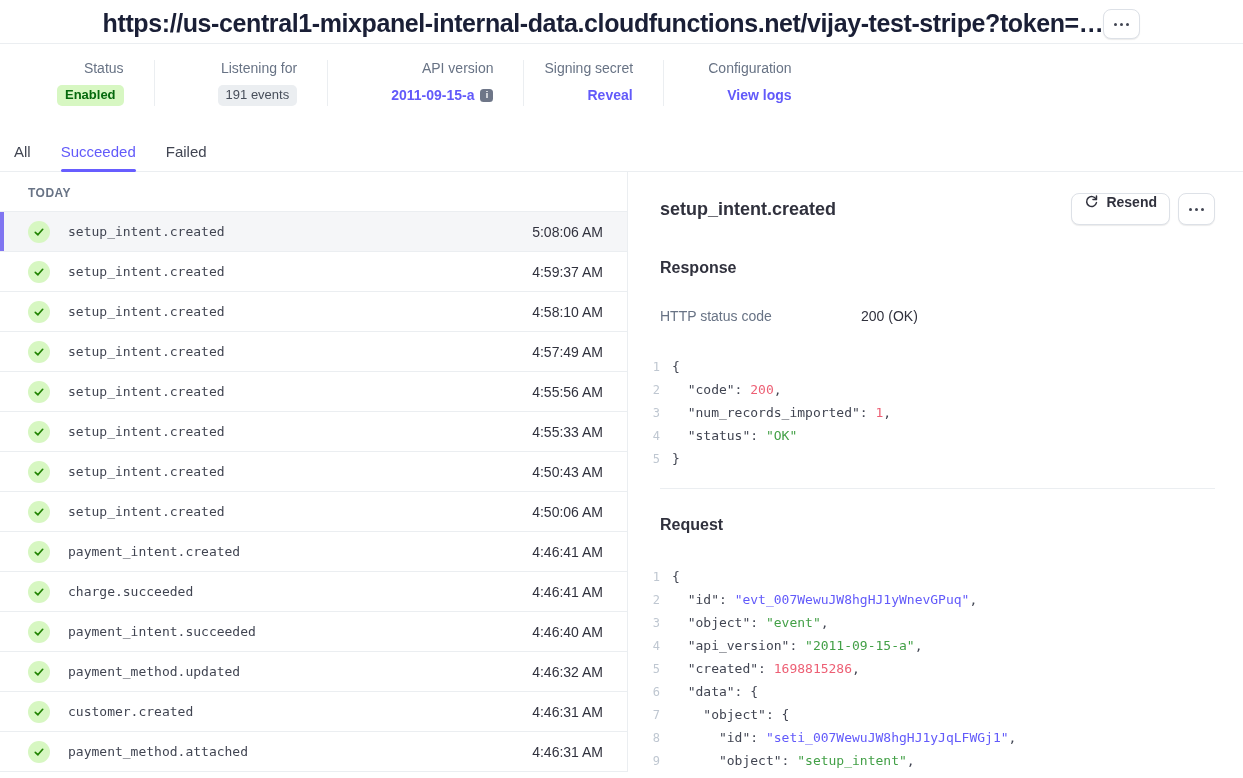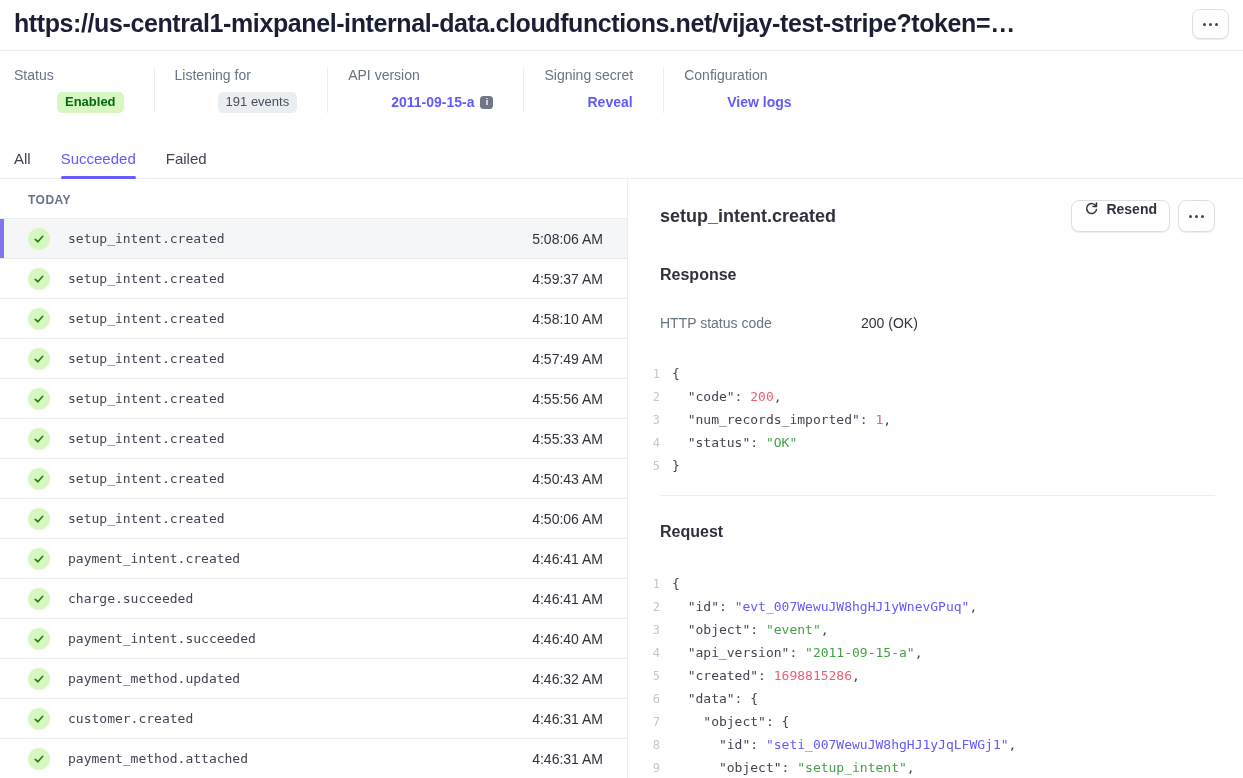--- a/index.html
+++ b/index.html
@@ -6,43 +6,43 @@
   html,body { background:#ffffff; }
   body {
     width:1243px; height:778px; overflow:hidden;
     font-family:"Liberation Sans", sans-serif;
     color:var(--text-primary, #30313d);
     -webkit-font-smoothing:antialiased;
   }
 
   
   .page-header{
-    display:flex; align-items:flex-start; justify-content:space-between;
-    padding:9px 14px 11px 14px;
+    display:flex; align-items:flex-start; justify-content:center;
+    padding:9px 14px 4px 14px;
     border-bottom:1px solid var(--border);
   }
   .page-title{
     font-size:25px; font-weight:700; letter-spacing:-0.4px;
     color:#1a1f36; white-space:nowrap; overflow:hidden;
   }
   .icon-btn{
     background:#fff; border:1px solid #dde1e7; border-radius:8px;
     box-shadow:0 1px 1px rgba(0,0,0,.08);
     height:30px; min-width:37px; padding:0 10px;
     display:inline-flex; align-items:center; justify-content:center; gap:3px;
     cursor:pointer;
   }
   .dots{ display:inline-flex; gap:3px; align-items:center; }
   .dots i{ width:3px; height:3px; border-radius:50%; background:#414552; display:block; }
 
   
   .meta-row{ display:flex; padding:16px 14px 0 14px; }
   .meta-item{ padding:0 30px 0 20px; border-left:1px solid var(--border); }
   .meta-item:first-child{ border-left:none; padding-left:0; }
-  .meta-label{ font-size:14px; color:var(--text-secondary); margin-bottom:8px; }
+  .meta-label{ font-size:14px; color:var(--text-secondary); margin-bottom:8px;text-align:right; }
   .meta-value{ display:flex; align-items:center; gap:6px; min-height:22px;margin-left:43px; }
   .badge{
     display:inline-block; font-size:13px; font-weight:600;
     padding:2px 8px 3px 8px; border-radius:5px; line-height:16px;
   }
   .badge.green{ background:var(--success-bg); color:var(--success-fg); }
   .badge.gray{ background:var(--neutral-badge-bg); color:var(--neutral-badge-fg); font-weight:400; }
   .link{ color:var(--accent); font-size:14px; font-weight:600; cursor:pointer; }
   .info-icon{
     width:13px; height:13px; border-radius:3.5px; background:#6e7688;

